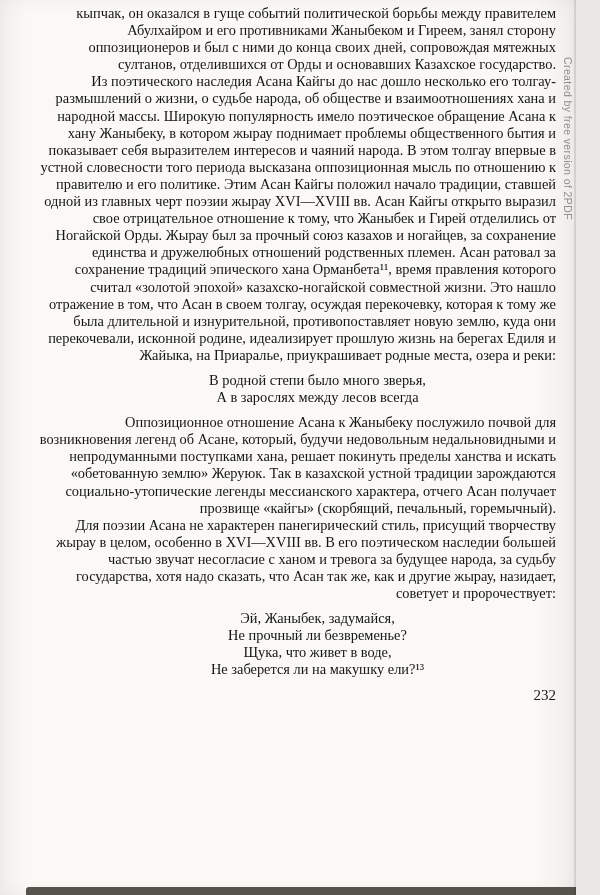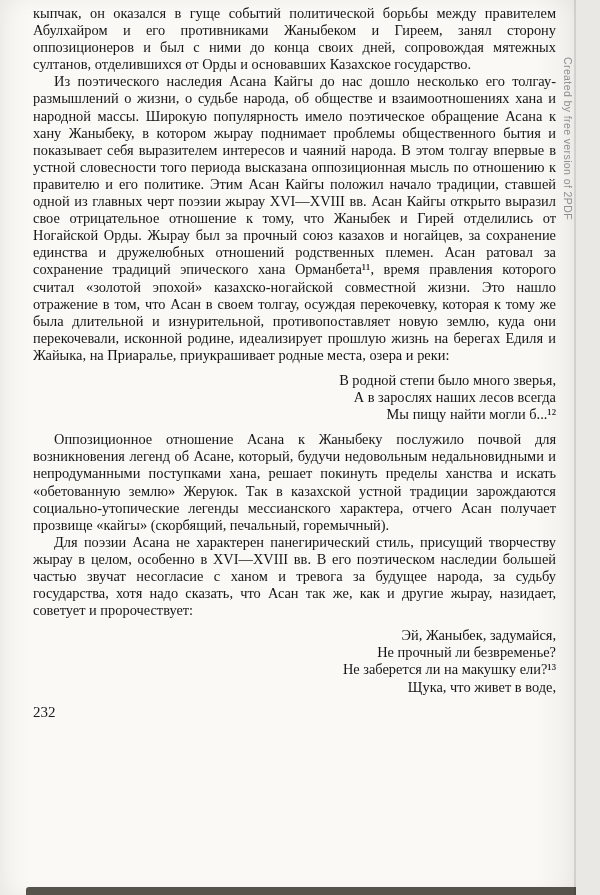--- a/index.html
+++ b/index.html
@@ -28,27 +28,28 @@
     top: 5px;
     width: 523px;
     font-size: 14.4px;
     line-height: 17.1px;
     text-align: justify;
     color: #151515;
   }
   .text-block p {
     margin: 0;
     text-indent: 21px;
+    text-align: right;
   }
   .text-block p.first {
     text-indent: 0;
   }
   .verse {
     margin: 8px 0 8px 46px;
-    text-align: right;
+    text-align: center;
   }
   .verse div {
     line-height: 17.1px;
   }
   .gap-before {
     margin-top: 17px;
   }
   .page-number {
     margin-top: 11px;
     text-indent: 0 !important;
@@ -90,33 +91,32 @@
 <div class="page">
 
   <div class="text-block">
 
     <p class="first">кыпчак, он оказался в гуще событий политической борьбы между правителем Абулхайром и его противниками Жаныбеком и Гиреем, занял сторону оппозиционеров и был с ними до конца своих дней, сопровождая мятежных султанов, отделившихся от Орды и основавших Казахское государство.</p>
 
     <p>Из поэтического наследия Асана Кайгы до нас дошло несколько его толгау-размышлений о жизни, о судьбе народа, об обществе и взаимоотношениях хана и народной массы. Широкую популярность имело поэтическое обращение Асана к хану Жаныбеку, в котором жырау поднимает проблемы общественного бытия и показывает себя выразителем интересов и чаяний народа. В этом толгау впервые в устной словесности того периода высказана оппозиционная мысль по отношению к правителю и его политике. Этим Асан Кайгы положил начало традиции, ставшей одной из главных черт поэзии жырау XVI—XVIII вв. Асан Кайгы открыто выразил свое отрицательное отношение к тому, что Жаныбек и Гирей отделились от Ногайской Орды. Жырау был за прочный союз казахов и ногайцев, за сохранение единства и дружелюбных отношений родственных племен. Асан ратовал за сохранение традиций эпического хана Орманбета¹¹, время правления которого считал «золотой эпохой» казахско-ногайской совместной жизни. Это нашло отражение в том, что Асан в своем толгау, осуждая перекочевку, которая к тому же была длительной и изнурительной, противопоставляет новую землю, куда они перекочевали, исконной родине, идеализирует прошлую жизнь на берегах Едиля и Жайыка, на Приаралье, приукрашивает родные места, озера и реки:</p>
 
     <div class="verse">
       <div>В родной степи было много зверья,</div>
-      <div>А в зарослях наших лесов всегда</div>
-      <div>Мы пищу найти могли б...¹²</div>
+      <div>А в зарослях между лесов всегда</div>
     </div>
 
     <p>Оппозиционное отношение Асана к Жаныбеку послужило почвой для возникновения легенд об Асане, который, будучи недовольным недальновидными и непродуманными поступками хана, решает покинуть пределы ханства и искать «обетованную землю» Жеруюк. Так в казахской устной традиции зарождаются социально-утопические легенды мессианского характера, отчего Асан получает прозвище «кайгы» (скорбящий, печальный, горемычный).</p>
 
     <p>Для поэзии Асана не характерен панегирический стиль, присущий творчеству жырау в целом, особенно в XVI—XVIII вв. В его поэтическом наследии большей частью звучат несогласие с ханом и тревога за будущее народа, за судьбу государства, хотя надо сказать, что Асан так же, как и другие жырау, назидает, советует и пророчествует:</p>
 
     <div class="verse">
       <div>Эй, Жаныбек, задумайся,</div>
       <div>Не прочный ли безвременье?</div>
+      <div>Щука, что живет в воде,</div>
       <div>Не заберется ли на макушку ели?¹³</div>
-      <div>Щука, что живет в воде,</div>
     </div>
 
 
     <p class="page-number">232</p>
 
   </div>
 
   <div class="watermark">Created by free version of 2PDF</div>
 
   <div class="scan-edge-bottom"></div>

